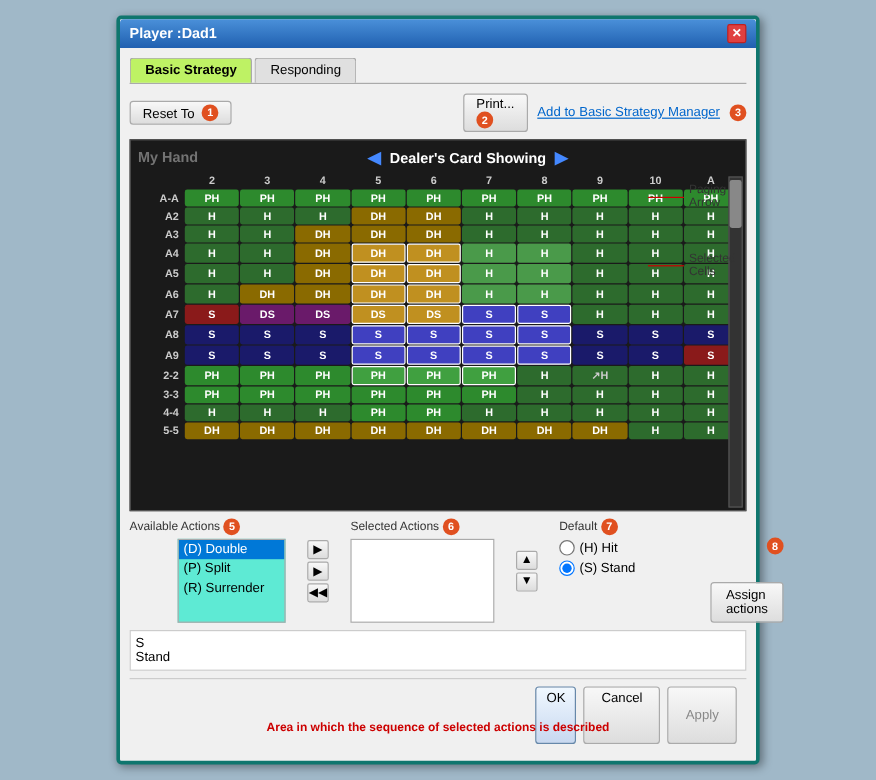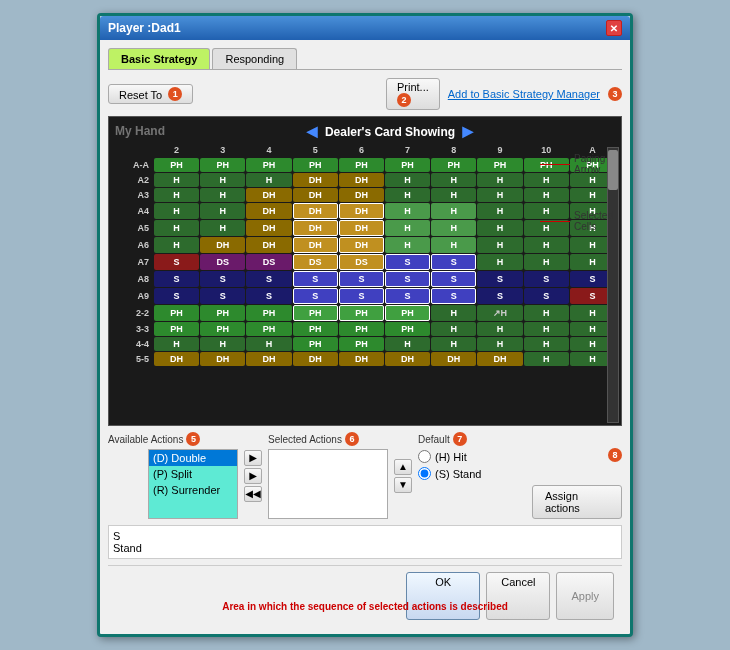--- a/index.html
+++ b/index.html
@@ -194,21 +194,21 @@
     }
     .scrollbar-thumb {
       background: #888;
       width: 100%;
       height: 40px;
       margin-top: 2px;
       border-radius: 2px;
     }
     .bottom-section {
       display: flex;
-      gap: 4px;
+      gap: 16px;
       margin-bottom: 6px;
     }
     .section-label {
       font-size: 10px;
       color: #333;
       margin-bottom: 3px;
       display: flex;
       align-items: center;
       gap: 3px;
     }
@@ -302,21 +302,21 @@
       display: flex;
       justify-content: flex-end;
       gap: 6px;
       padding: 6px 8px;
       border-top: 1px solid #ccc;
     }
     .btn-ok {
       background: linear-gradient(to bottom, #f0f8ff, #c8d8f0);
       border: 1px solid #6688aa;
       border-radius: 3px;
-      padding: 3px 28px;
+      padding: 3px 8px;
       cursor: pointer;
       font-size: 11px;
     }
     .btn-cancel {
       background: linear-gradient(to bottom, #f8f8f8, #ddd);
       border: 1px solid #aaa;
       border-radius: 3px;
       padding: 3px 14px;
       cursor: pointer;
       font-size: 11px;

